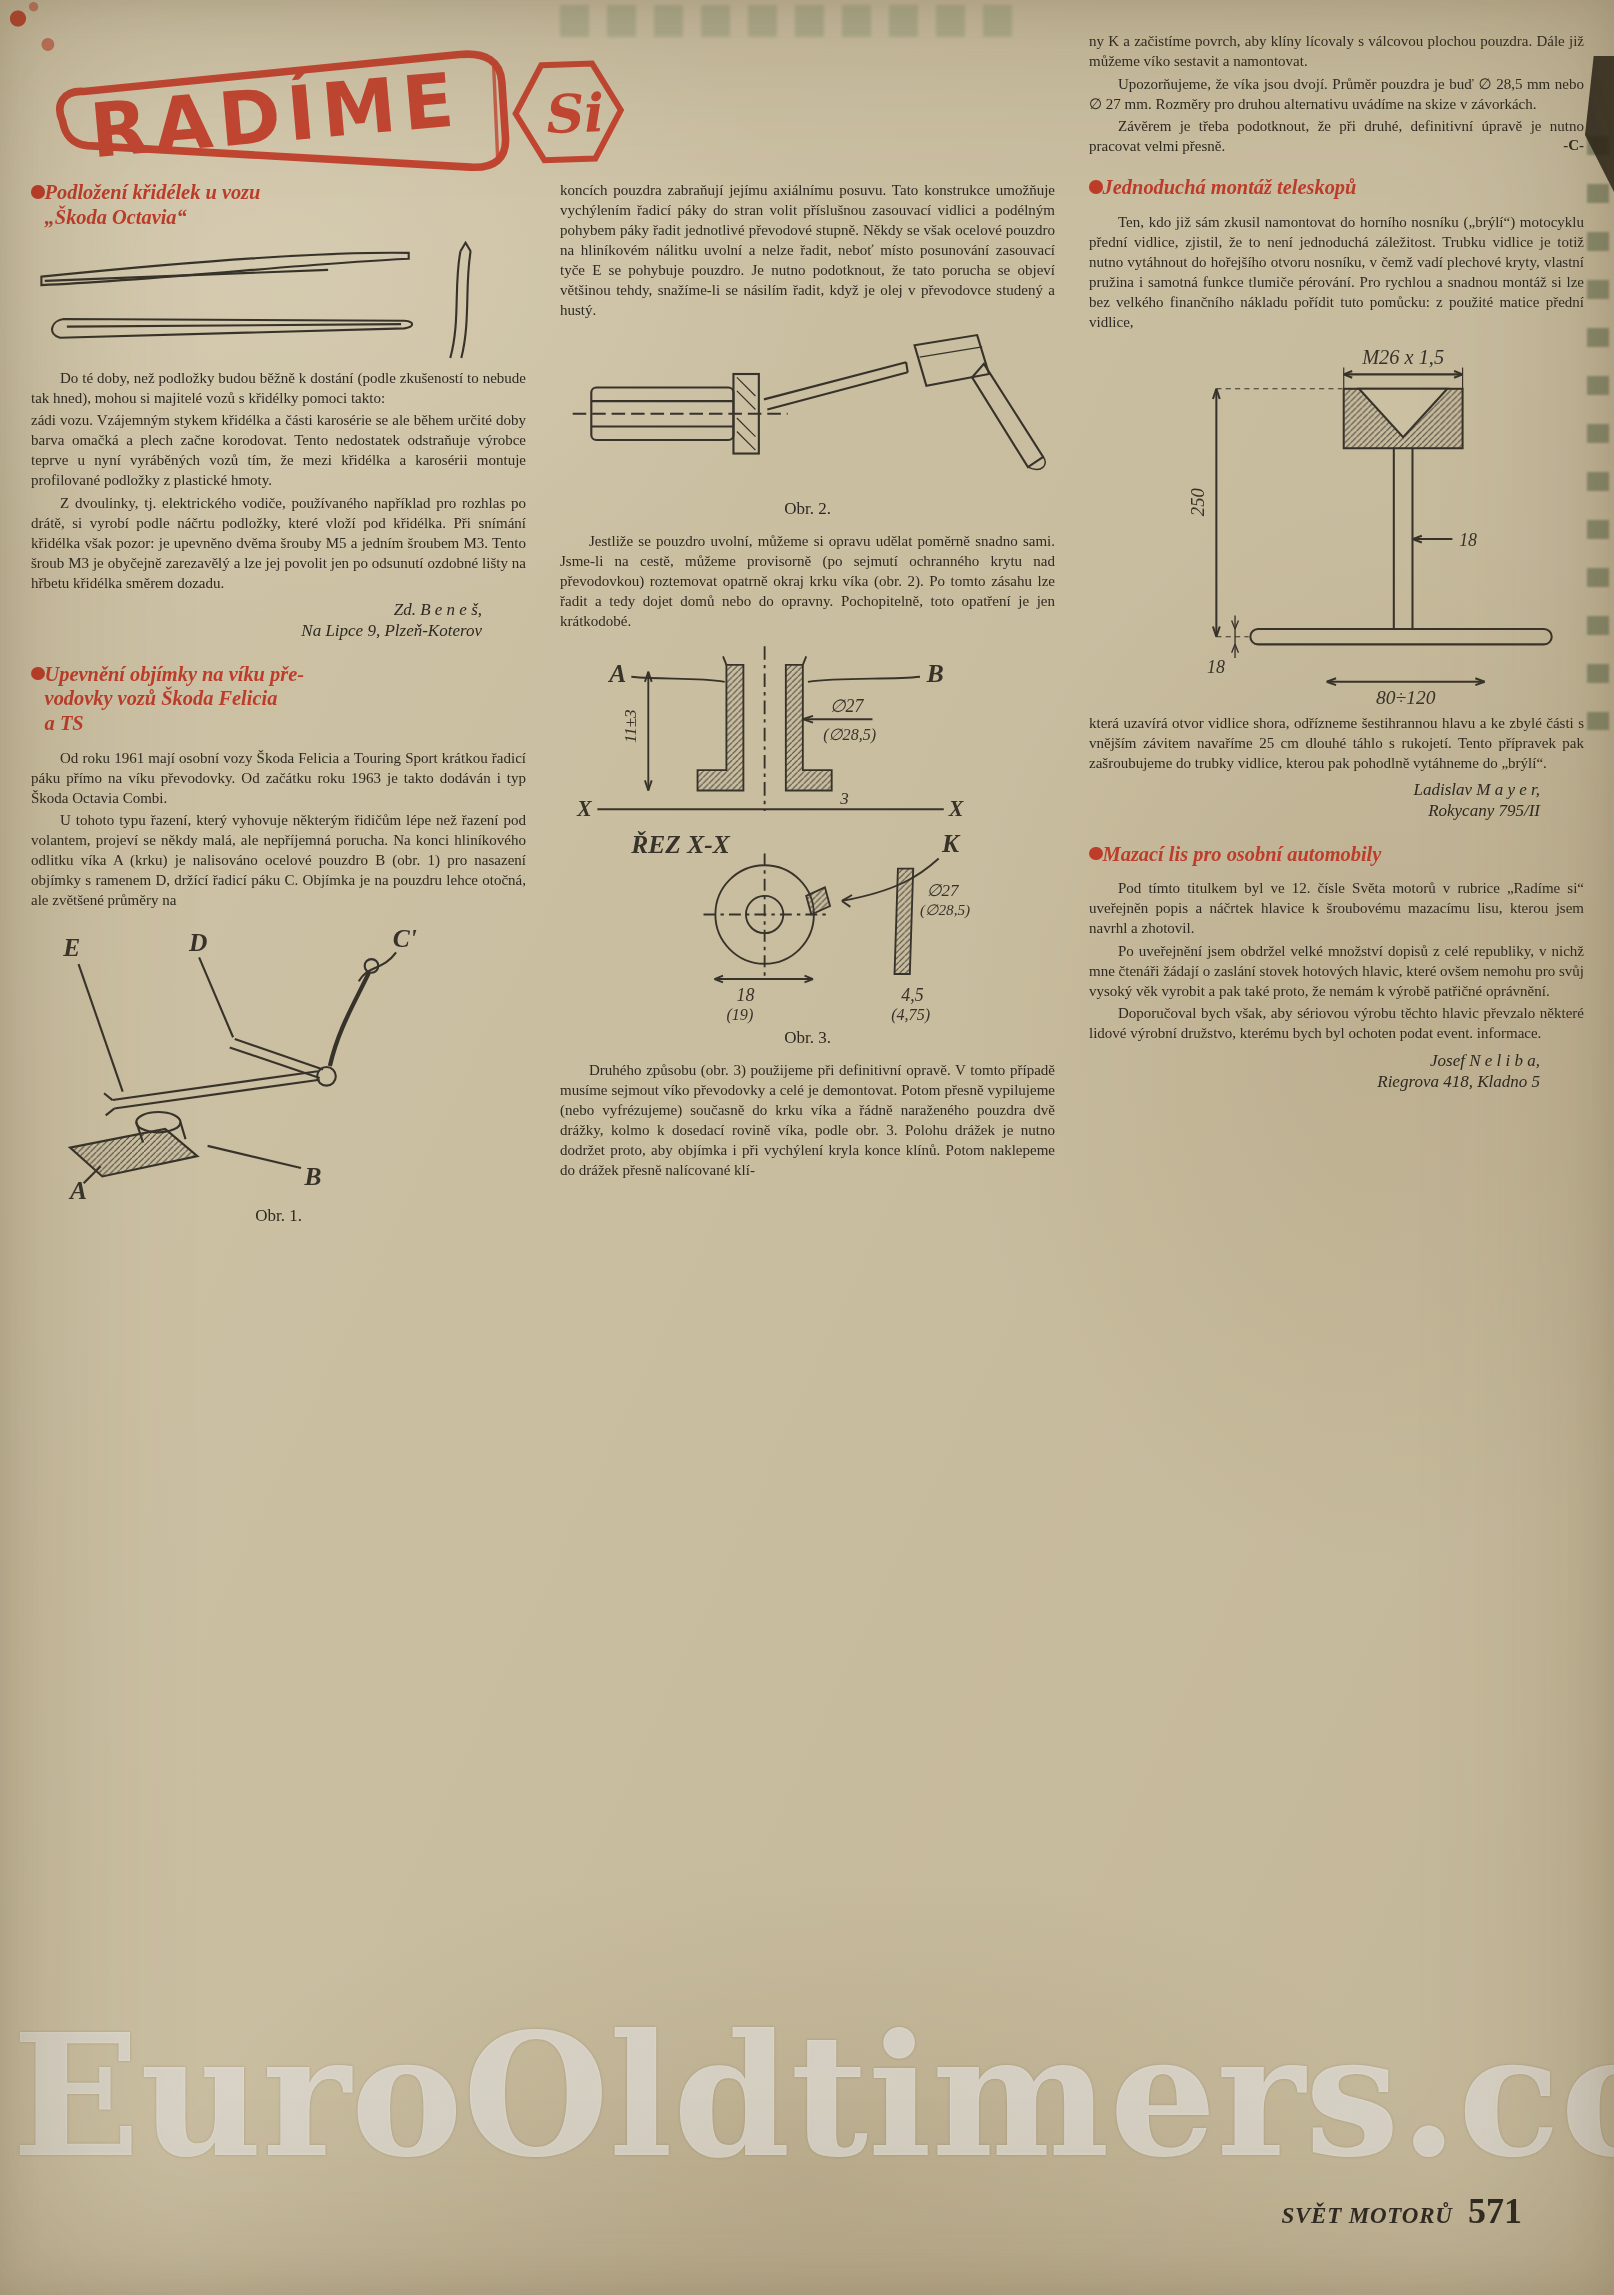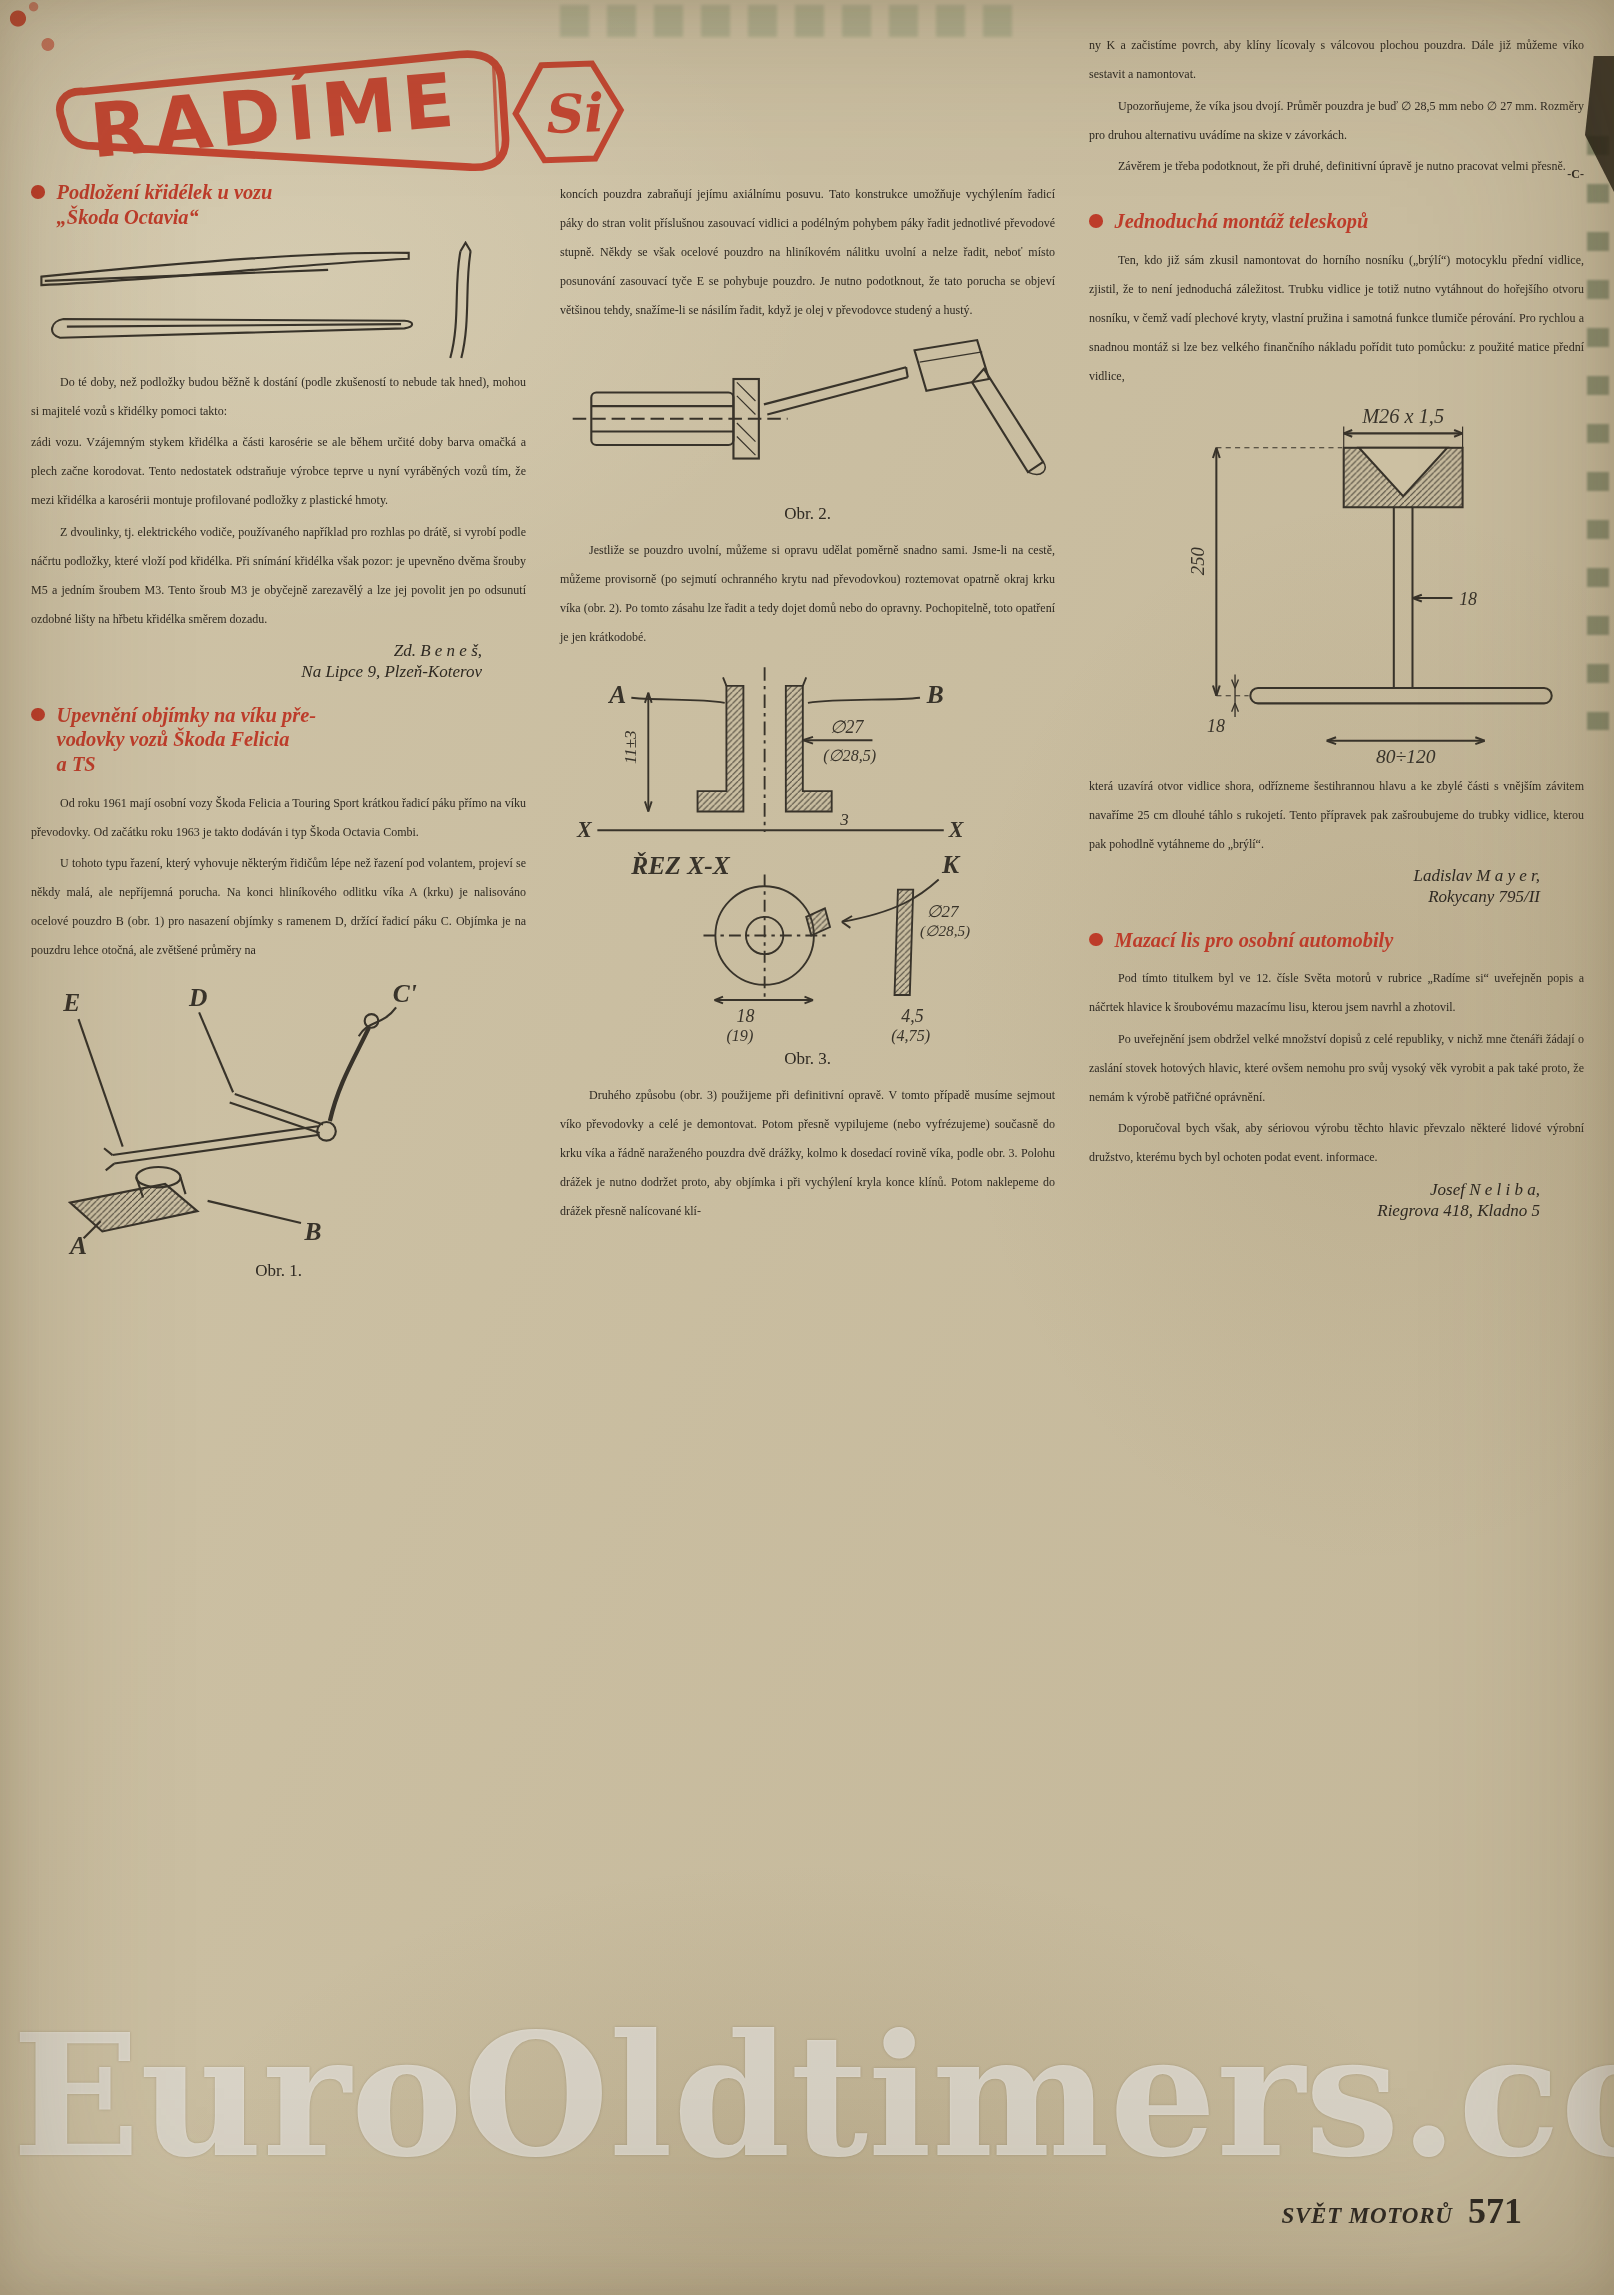--- a/index.html
+++ b/index.html
@@ -42,25 +42,25 @@
 
   
   .logo { position:absolute; left:37px; top:42px; width:594px; height:143px; z-index:10;
     transform:rotate(-2deg); opacity:.95; }
 
   
   .columns { position:absolute; left:31px; top:31px; width:1553px; display:flex; gap:34px; z-index:8; }
   .col { width:495px; flex:none; }
   .col-left, .col-mid { padding-top:149px; }
 
-  p.body { font-size:12px; line-height:29px; text-align:justify; margin-bottom:2.5px; }
+  p.body { font-size:15px; line-height:20px; text-align:justify; margin-bottom:2.5px; }
   p.body.indent { text-indent:29px; }
   .end-sig { display:block; text-align:right; margin-top:-21px; font-weight:bold; }
 
-  .article-head { display:flex; gap:12px; align-items:flex-start; margin:20.4px 0 12px; }
+  .article-head { display:flex; align-items:flex-start; margin:20.4px 0 12px; }
   .article-head.first { margin-top:0; }
   .bullet { width:13.6px; height:13.6px; border-radius:50%; background:#bd3c2a; margin-top:5.1px; flex:none; }
   .article-title { color:#bd3c2a; font-style:italic; font-weight:bold; font-size:20.4px;
     line-height:24.6px; white-space:pre-line; }
 
   .sign { text-align:right; font-style:italic; font-size:17px; line-height:21px;
     margin:6.8px 44px 10.2px 0; }
 
   figure.fig { margin:10.2px 0 3.4px; }
   figure.fig svg { display:block; width:100%; }

